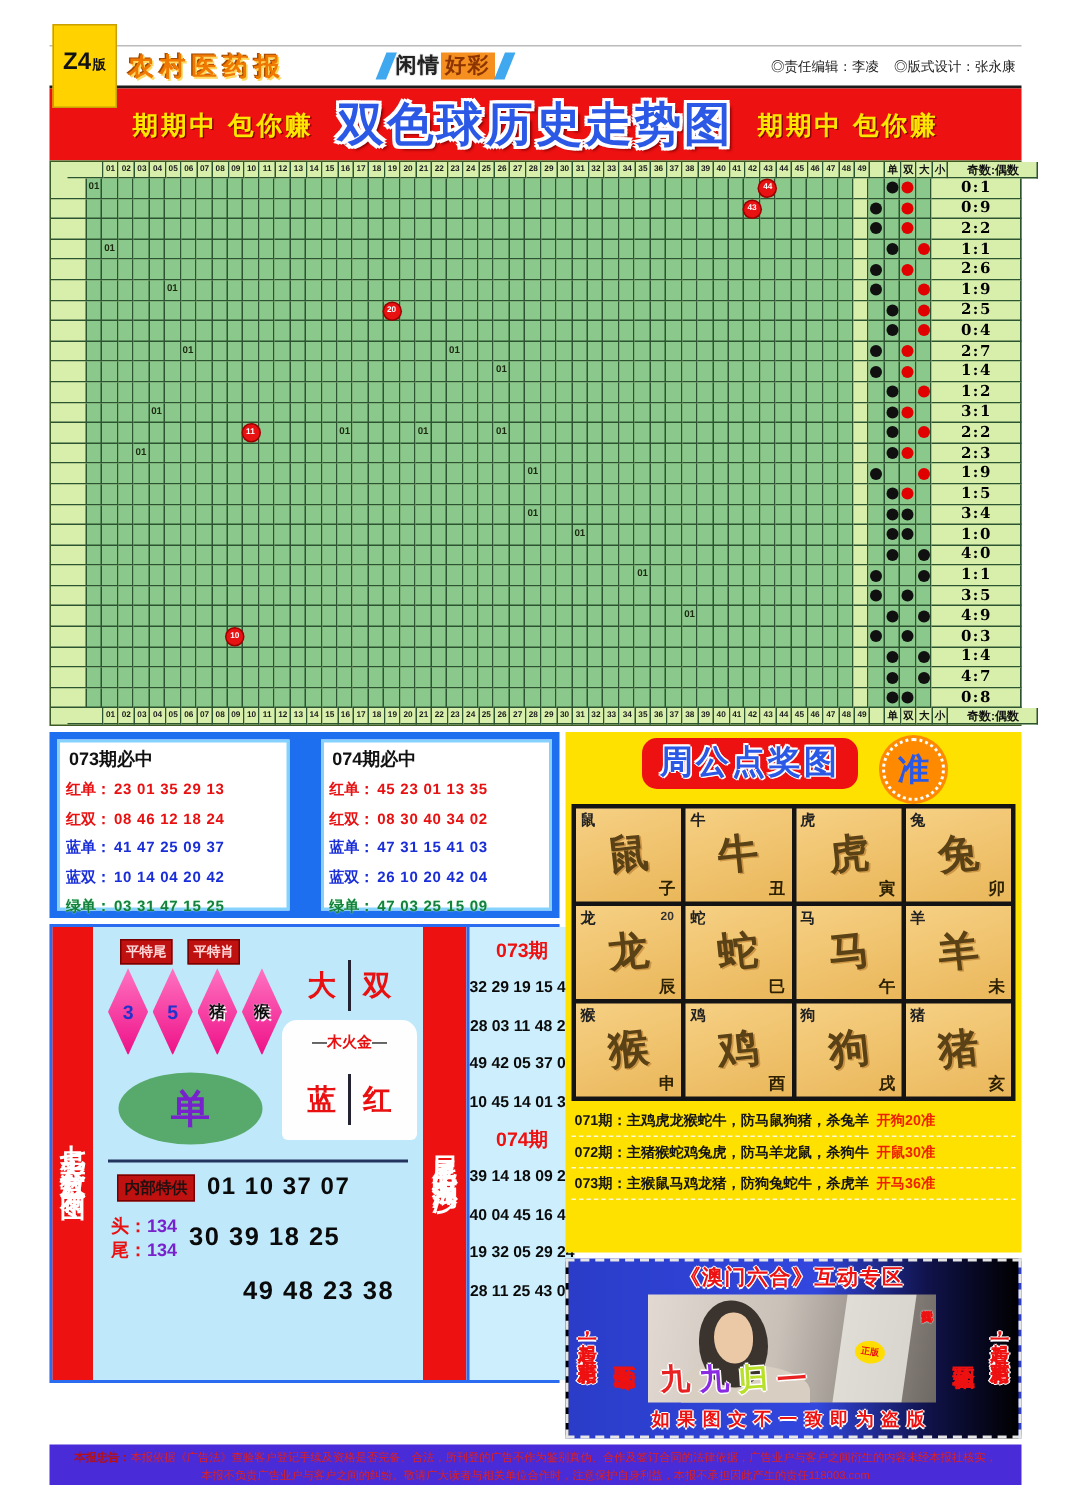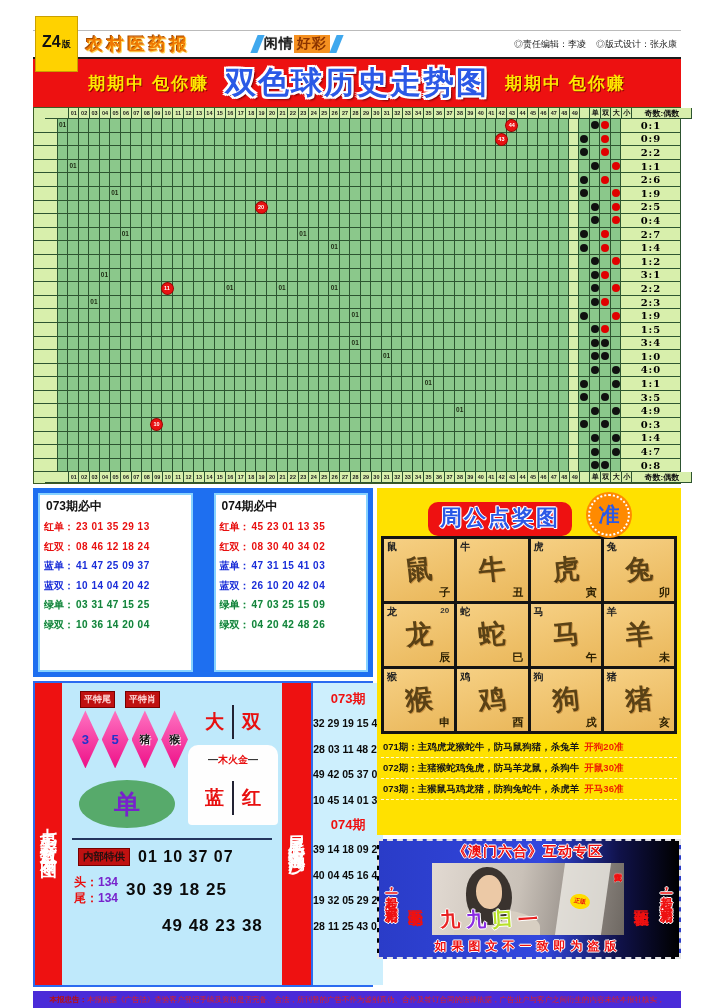--- a/index.html
+++ b/index.html
@@ -48,33 +48,33 @@
   .mark01{position:absolute;top:3px;font-size:6.5px;font-weight:700;color:#1d2a12;line-height:1;}
   .mcircle{position:absolute;top:1px;width:11px;height:11px;border-radius:50%;background:#e81212;
     color:#fff;font-size:5.5px;font-weight:700;line-height:11px;text-align:center;box-shadow:0 0 0 1px #9b0000;}
 
   
   .mid{display:flex;gap:4px;margin-top:4px;}
   .col-left{width:340px;display:flex;flex-direction:column;gap:4px;}
   .col-right{width:304px;display:flex;flex-direction:column;gap:4px;}
 
   
-  .preds{height:189px;box-sizing:border-box;background:#1e6ff0;padding:5px;display:flex;gap:21px;}
+  .preds{height:124px;box-sizing:border-box;background:#1e6ff0;padding:5px;display:flex;gap:21px;}
   .panel{flex:1;background:#fff;border:2px solid #86d2ff;padding:2px 4px;box-sizing:border-box;}
   .p-title{font-size:12px;font-weight:900;color:#111;margin:1px 0 2px 2px;}
   .p-row{font-size:10px;font-weight:700;line-height:19.5px;white-space:nowrap;}
   .p-row .lbl{margin-right:2px;}
   .p-row.r{color:#e81010;}
   .p-row.b{color:#1a2ed8;}
   .p-row.g{color:#15803d;text-shadow:0 0 1px #b8ffc8;}
   .p-row .nums{letter-spacing:0.5px;}
 
   
   .zhougong{height:347px;box-sizing:border-box;background:#ffe100;padding:4px 4px 2px;}
-  .zg-head{display:flex;align-items:flex-end;justify-content:center;gap:16px;height:44px;}
+  .zg-head{display:flex;align-items:flex-start;justify-content:center;gap:16px;height:44px;}
   .zg-titlebox{background:#ee1111;border-radius:10px;padding:1px 12px 3px;}
   .zg-title{font-size:22px;font-weight:900;color:#2b59e6;letter-spacing:2px;
     text-shadow:-1px 0 0 #fff,1px 0 0 #fff,0 -1px 0 #fff,0 1px 0 #fff,-1px -1px 0 #fff,1px 1px 0 #fff;}
   .zg-stamp{width:38px;height:38px;border-radius:50%;background:#ff8a00;border:2px dotted #fff;
     box-shadow:0 0 0 2px #ff8a00;display:flex;align-items:center;justify-content:center;
     font-size:21px;font-weight:900;color:#2b59e6;}
   .zgrid{background:#141414;padding:3px;display:grid;grid-template-columns:repeat(4,1fr);gap:3px;}
   .zcell{height:62px;background:linear-gradient(160deg,#f6d084,#eab75a);position:relative;overflow:hidden;}
   .z-animal{position:absolute;top:1px;left:3px;font-size:10px;font-weight:900;color:#222;font-family:"DejaVu Serif",serif;}
   .z-branch{position:absolute;bottom:1px;right:4px;font-size:11px;font-weight:900;color:#2e2102;font-family:"DejaVu Serif",serif;}

